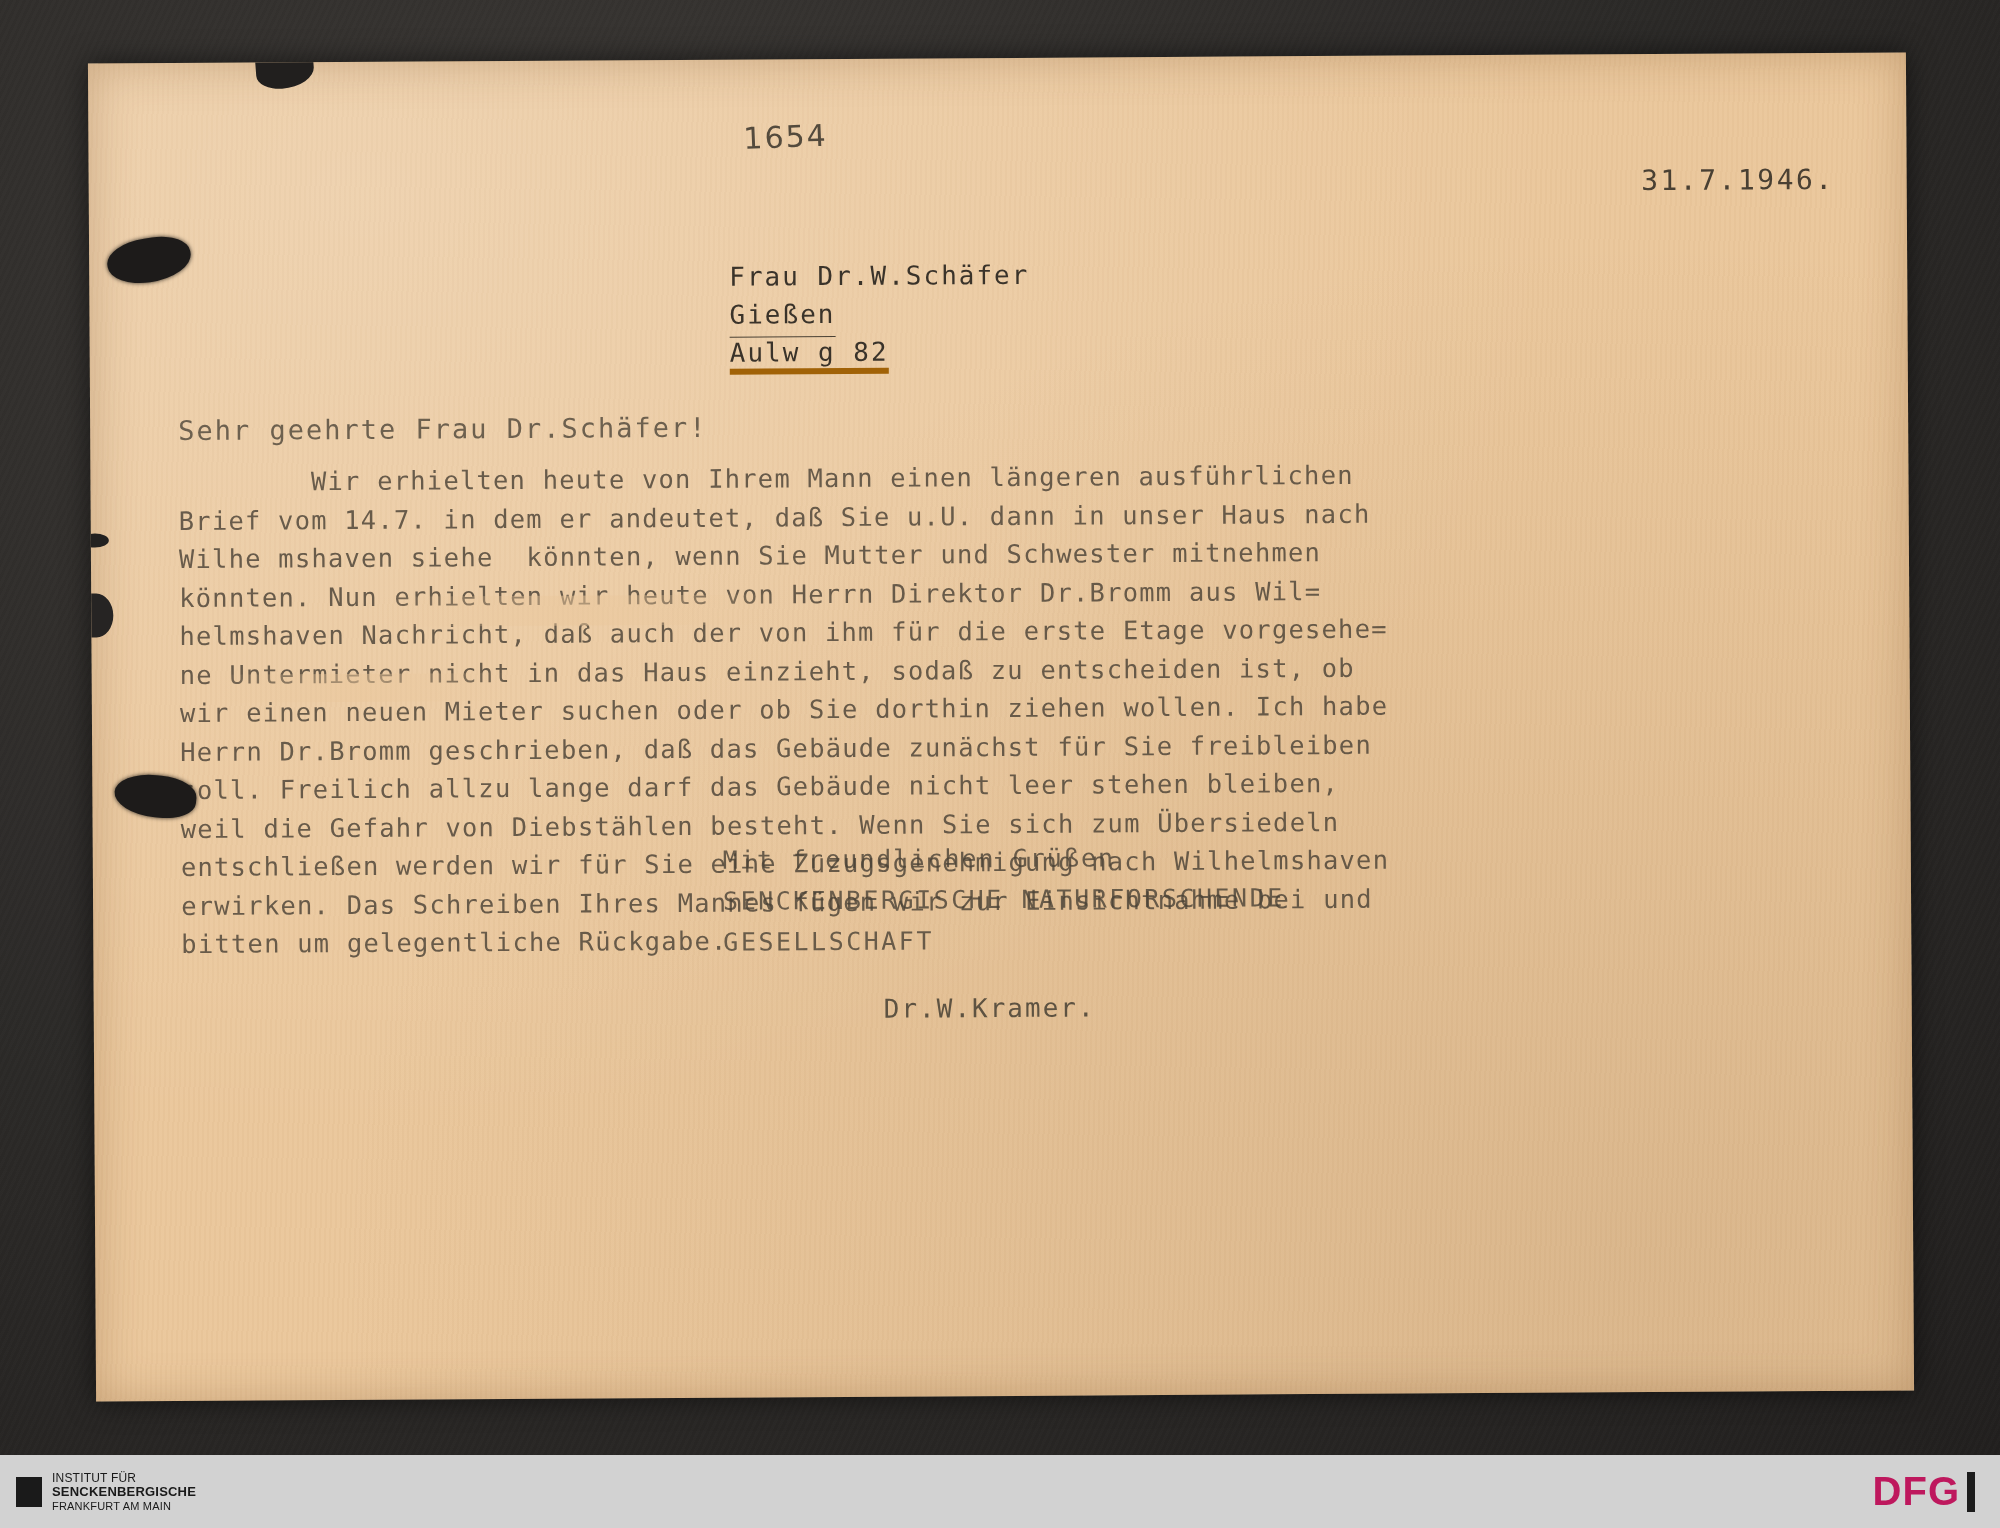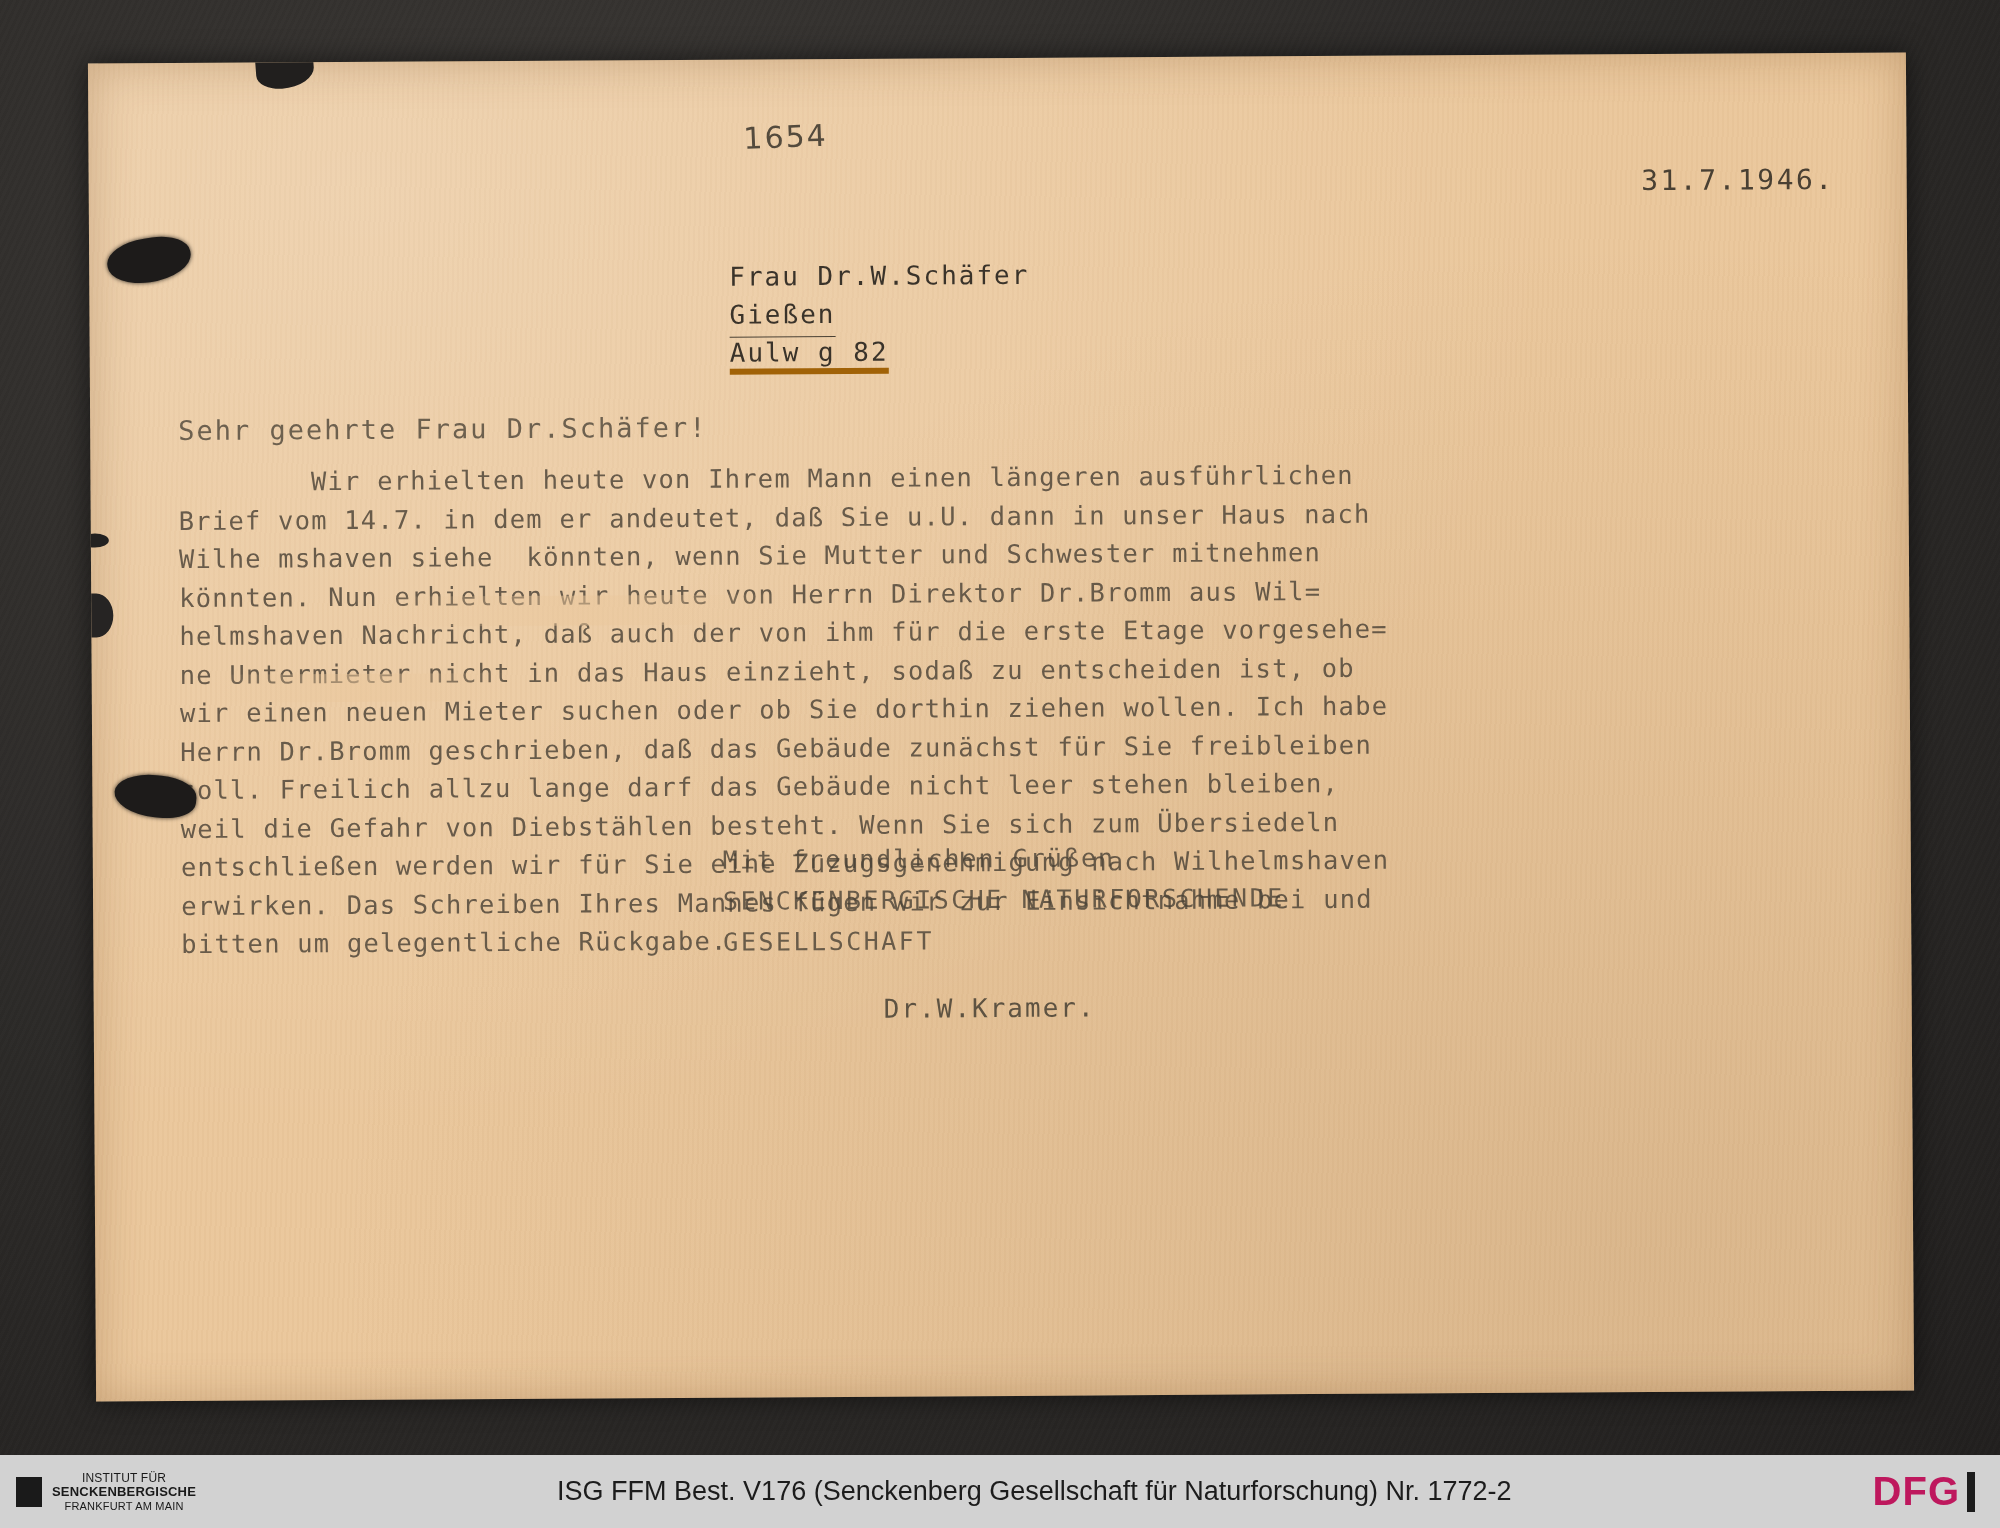--- a/index.html
+++ b/index.html
@@ -196,21 +196,20 @@
     display: flex;
     align-items: center;
     justify-content: space-between;
   }
   .logo-isg {
     display: flex;
     align-items: center;
     gap: 10px;
     padding-left: 16px;
     color: #1a1a1a;
-    text-align: center;
   }
   .logo-isg .mark {
     width: 26px;
     height: 30px;
     background: #1a1a1a;
   }
   .logo-isg .txt {
     font-family: "Liberation Sans", sans-serif;
     font-size: 13px;
     line-height: 14px;
@@ -297,20 +296,19 @@
 
   <div class="caption-bar">
     <div class="logo-isg">
       <div class="mark"></div>
       <div class="txt">
         <div class="l1">INSTITUT FÜR</div>
         <div class="l2">SENCKENBERGISCHE</div>
         <div class="l3">FRANKFURT AM MAIN</div>
       </div>
     </div>
-    <div class="caption-text">ISG FFM Best. V176 (Senckenberg Gesellschaft für Naturforschung) Nr. 1772-2</div>
     <div class="logo-dfg">
         <span>DFG</span>
         <span class="bar"></span>
       </div>
   </div>
 
 </div>
 
 </body></html>

